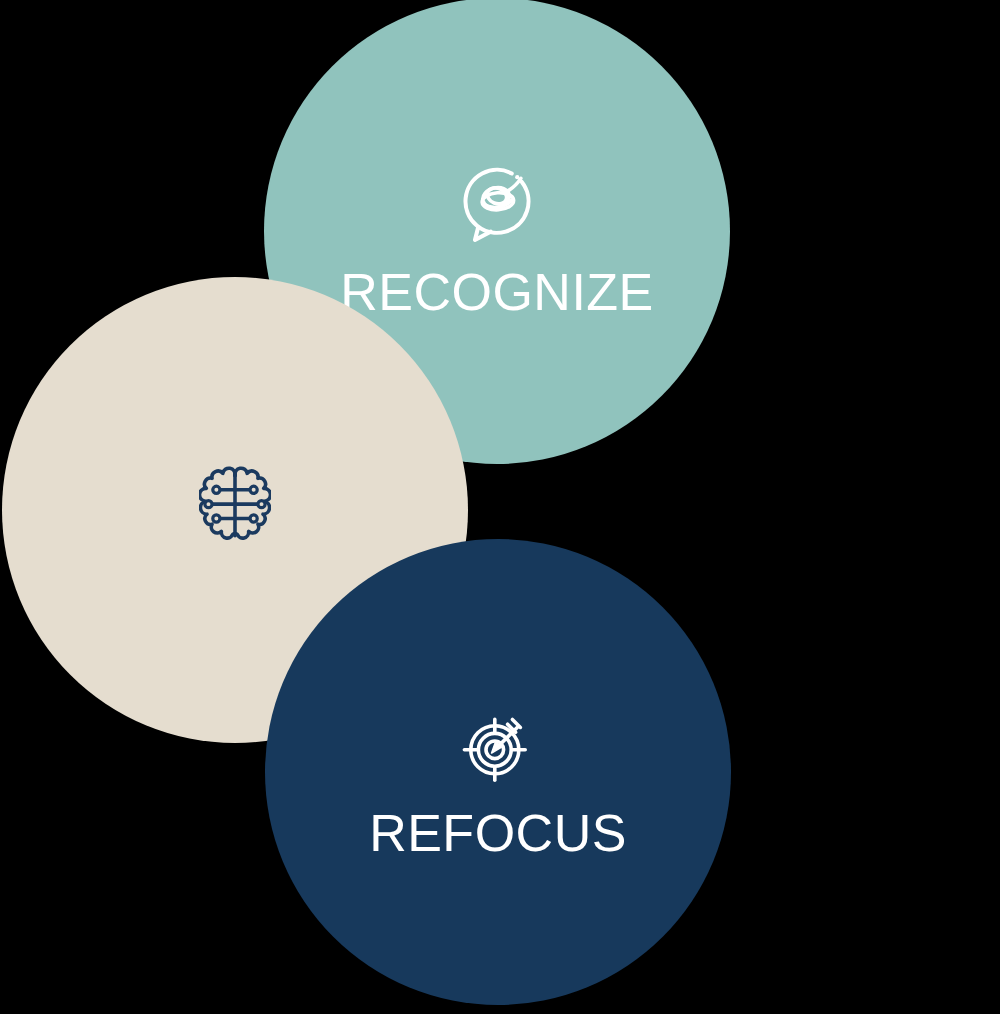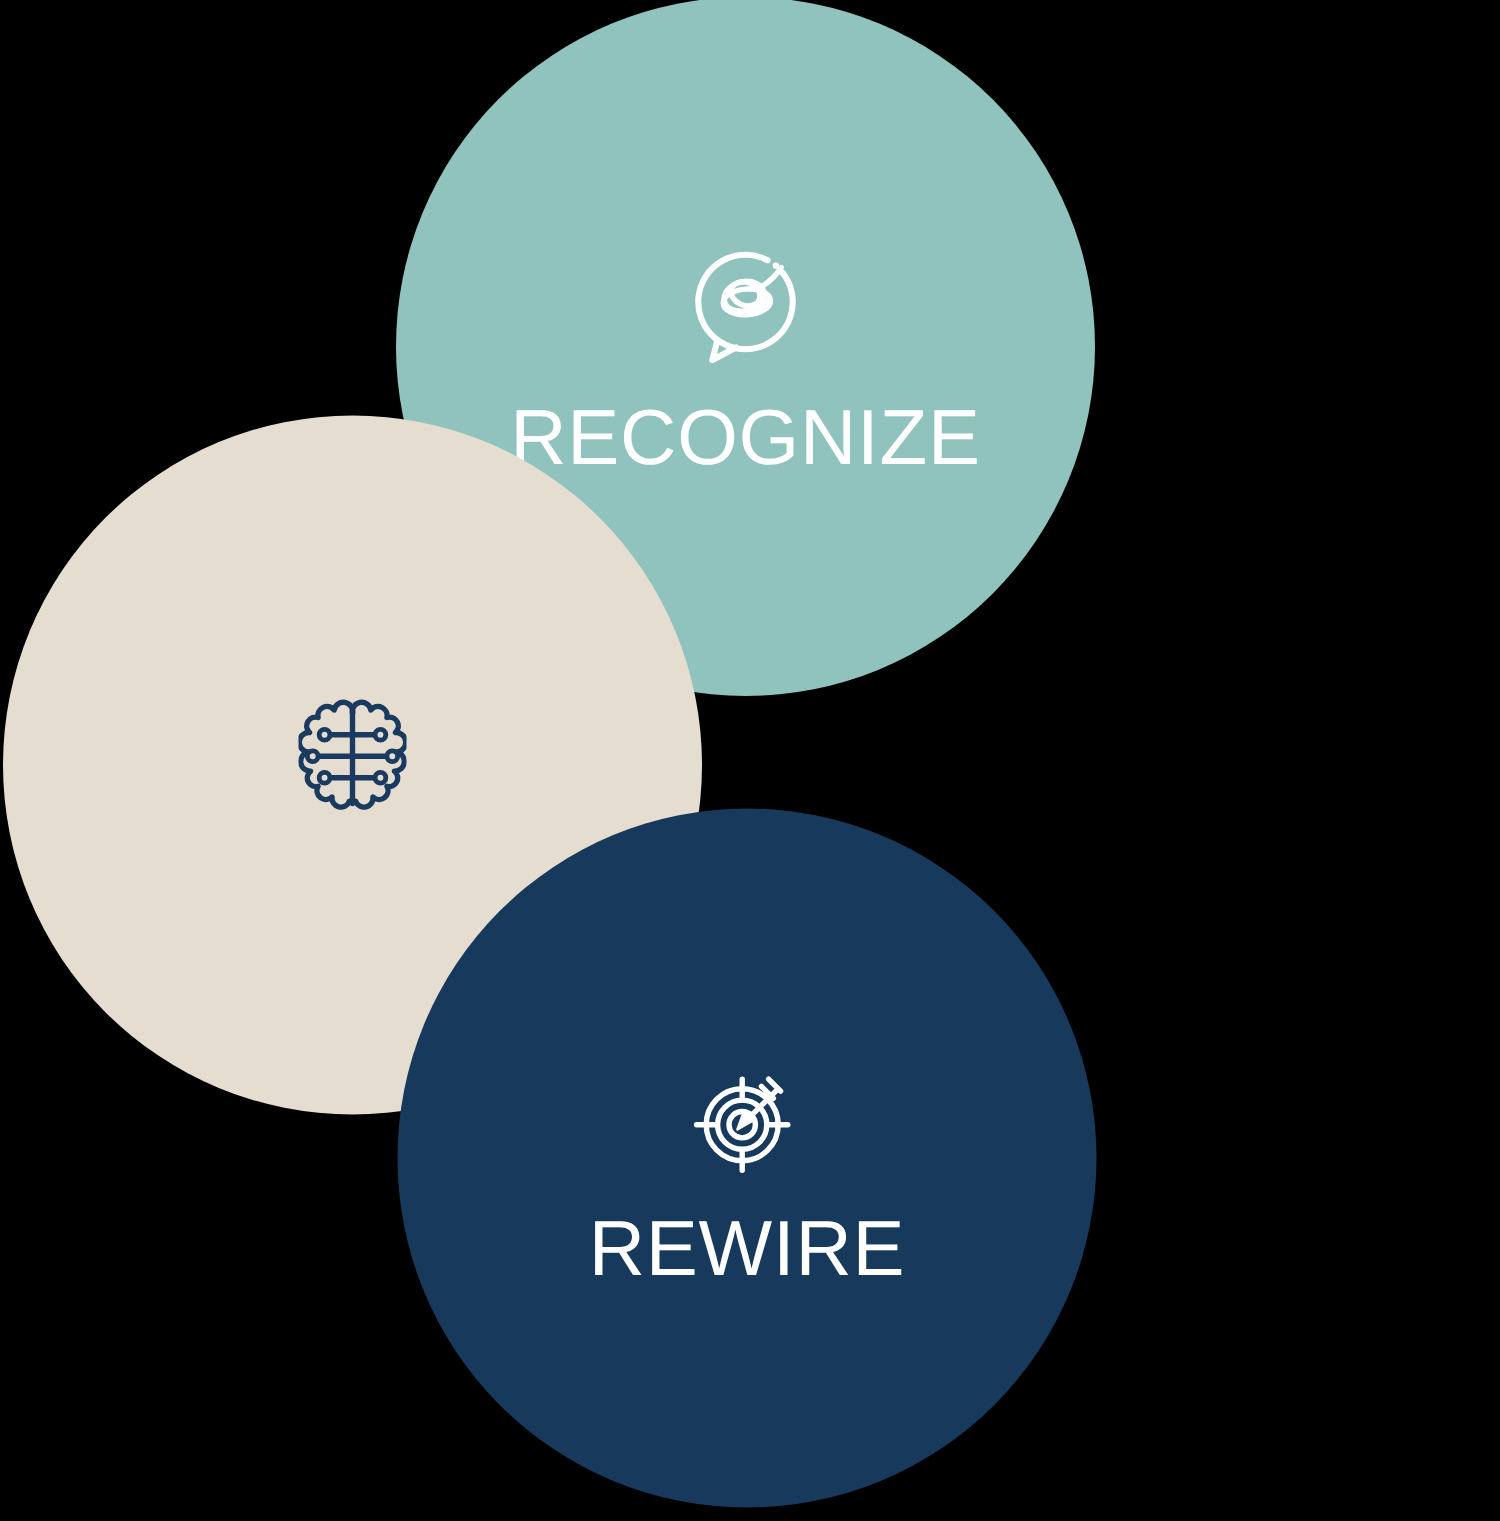--- a/index.html
+++ b/index.html
@@ -109,17 +109,17 @@
           <path d="M46 18 V34"></path>
           <path d="M46 78 V94"></path>
           <path d="M8 56 H24"></path>
           <path d="M68 56 H84"></path>
           <path d="M50 52 L74 28"></path>
           <path d="M42 60 L54 53 L47 46 Z" fill="currentColor" stroke-width="2"></path>
           <path d="M62 24 L72 34"></path>
           <path d="M68 18 L78 28"></path>
         </svg>
       </div>
-      <div class="label">REWIRE</div>
+      <div class="label">REFOCUS</div>
     </div>
   </div>
 
 </div>
 
 </body></html>

